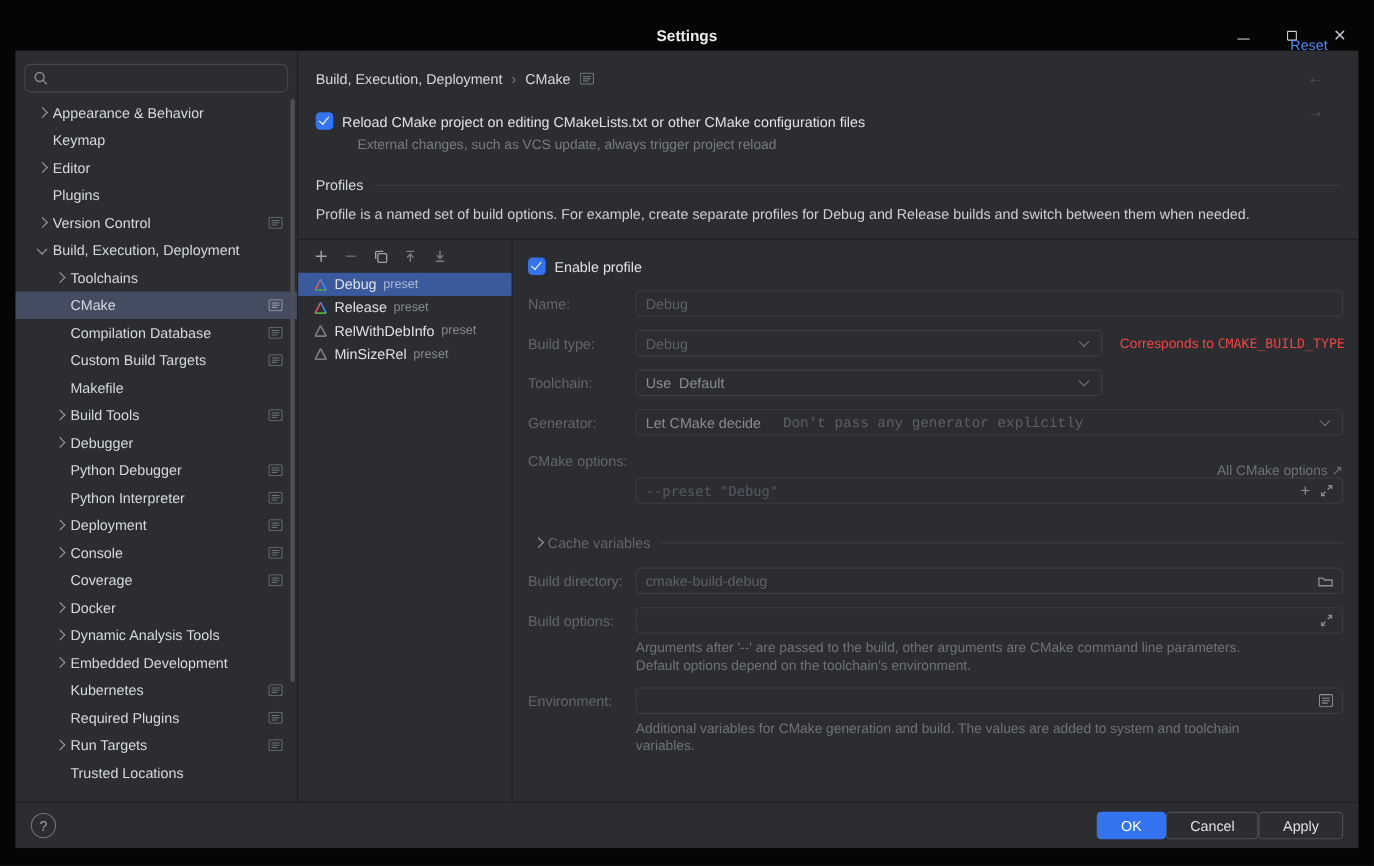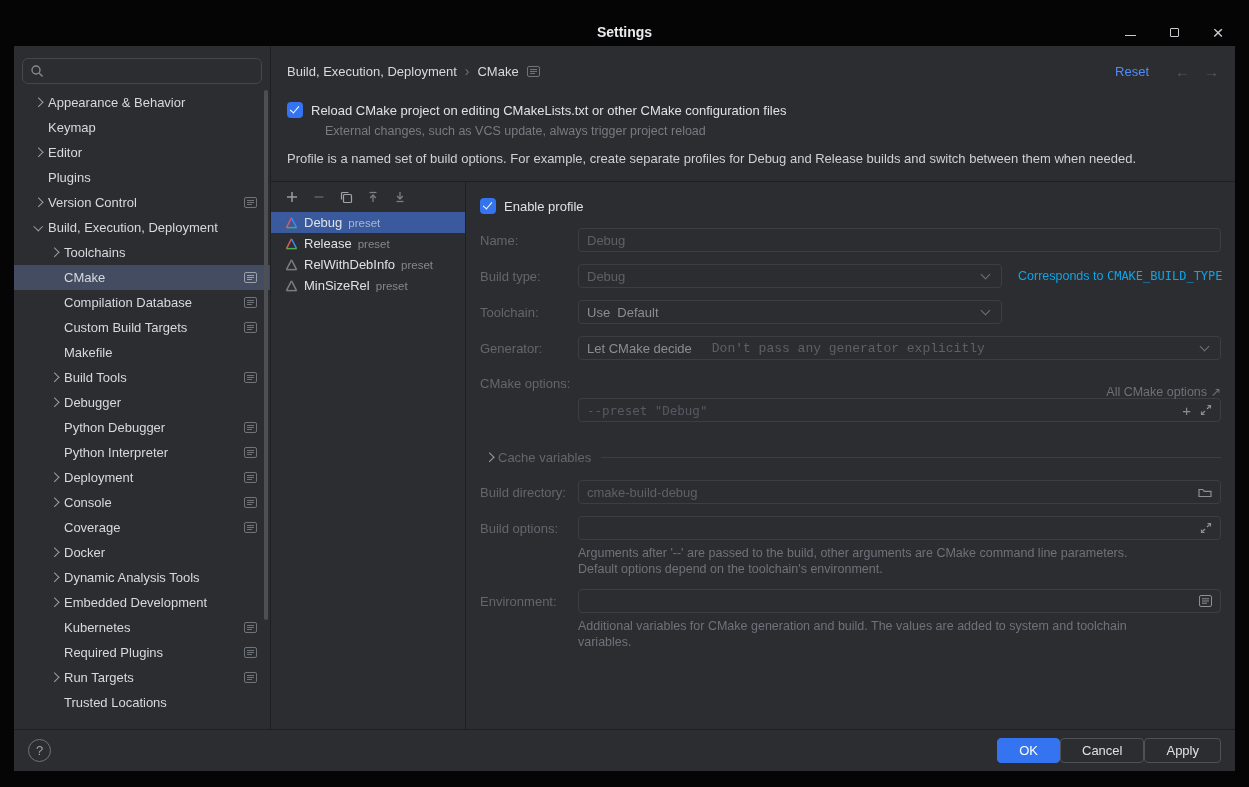--- a/index.html
+++ b/index.html
@@ -49,21 +49,21 @@
   .badge { margin-left:auto; margin-right:13px; display:flex; align-items:center; }
   .sb-thumb { position:absolute; right:2px; top:44px; width:4px; height:530px;
     background:#4d4f53; border-radius:2px; }
 
   
   .main { flex:1; display:flex; flex-direction:column; min-width:0; }
   .mhead { display:flex; align-items:center; margin:12px 16px 0 16px; height:26px; }
   .crumb { color:#d6d9de; }
   .crumb-sep { color:#6f737a; margin:0 8px; font-size:14px; }
   .crumb-icon { margin-left:8px; display:flex; align-items:center; }
-  .mhead-right { margin-left:auto; display:flex; align-items:center; gap:14px; }
+  .mhead-right { margin-left:auto; display:flex; align-items:center; gap:14px;flex-direction:column; }
   .reset-link { color:#548af7; margin-right:12px; cursor:pointer; }
   .nav-arrow { color:#55585e; font-size:15px; }
 
   .reload-block { margin:16px 16px 0 16px; }
   .cb-row { display:flex; align-items:center; gap:8px; height:20px; }
   .cb { width:16px; height:16px; border-radius:4px; background:#3574f0; position:relative; flex:0 0 16px; }
   .cb::after { content:""; position:absolute; left:5.2px; top:2.4px; width:4px; height:8px;
     border-right:1.7px solid #fff; border-bottom:1.7px solid #fff; transform:rotate(40deg); }
   .cb-note { margin:4px 0 0 38px; color:#787b82; font-size:12.5px; height:18px; }
 
@@ -92,21 +92,21 @@
   .field.grow { flex:1; }
   .field.w424 { width:424px; flex:0 0 424px; }
   .fval { white-space:pre; overflow:hidden; }
   .fval.bright { color:#8a8d95; }
   .fval.dim { color:#5d6067; }
   .fval.mono { font-family:"DejaVu Sans Mono",monospace; font-size:12.5px; color:#565962; }
   .gen-sec { margin-left:20px; color:#5d6067; white-space:nowrap; overflow:hidden;font-family:Liberation Mono, monospace; }
   .dd { margin-left:auto; flex:0 0 16px; display:flex; align-items:center; justify-content:center; }
   .dd::before { content:""; width:6px; height:6px; margin-top:-3px;
     border-right:1.4px solid #6f737a; border-bottom:1.4px solid #6f737a; transform:rotate(45deg); }
-  .hint { margin-left:16px; color:#0ea5e9; font-size:12.5px; white-space:nowrap; }
+  .hint { margin-left:16px; color:#ef4444; font-size:12.5px; white-space:nowrap; }
   .hint code { font-family:"DejaVu Sans Mono",monospace; font-size:12px; }
   .opt-label-row { display:flex; align-items:center; margin-top:14px; height:18px; }
   .ext-link { margin-left:auto; color:#6e717a; font-size:12.5px;margin-top:16px; }
   .opt-field { margin-left:98px; margin-top:6px; height:24px; }
   .field-icons { margin-left:auto; display:flex; align-items:center; gap:9px; }
   .plus-glyph { color:#8c8f96; font-size:15px; line-height:1; }
   .cache-row { display:flex; align-items:center; margin-top:26px; height:18px; }
   .cache-label { color:#63666d; margin-right:10px; }
   .cache-line { flex:1; border-top:1px solid #3c3e44; }
   .help-text { margin:6px 0 0 98px; color:#6f727a; font-size:12.5px; line-height:15.5px; }
@@ -387,20 +387,24 @@
       </div>
 
       <div class="reload-block">
         <div class="cb-row">
           <span class="cb"></span>
           <span>Reload CMake project on editing CMakeLists.txt or other CMake configuration files</span>
         </div>
         <div class="cb-note">External changes, such as VCS update, always trigger project reload</div>
       </div>
 
+      <div class="sec-head">
+        <span class="sec-title">Profiles</span>
+        <span class="sec-line"></span>
+      </div>
       <div class="sec-desc">Profile is a named set of build options. For example, create separate profiles for Debug and Release builds and switch between them when needed.</div>
 
       <div class="profiles-area">
 
         <div class="plist">
           <div class="ptoolbar">
             <span class="tbtn">
               <svg width="14" height="14" viewBox="0 0 14 14" stroke="#a0a3aa" stroke-width="1.4">
                 <line x1="7" y1="2" x2="7" y2="12"></line>
                   <line x1="2" y1="7" x2="12" y2="7"></line>

